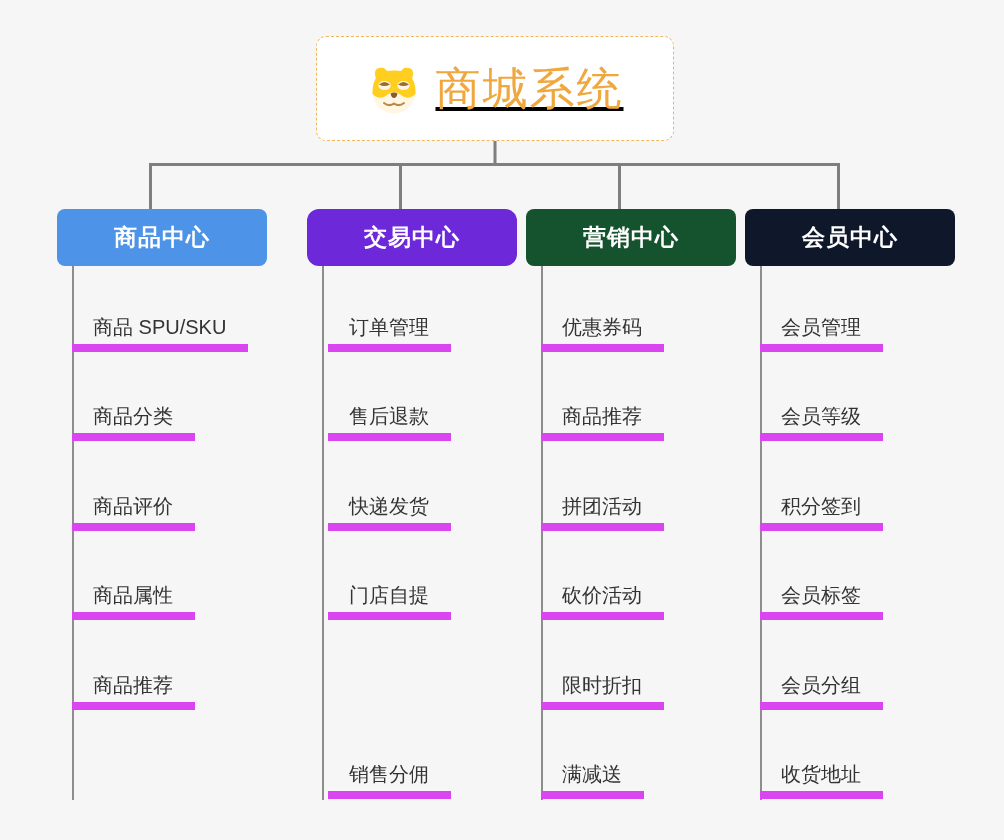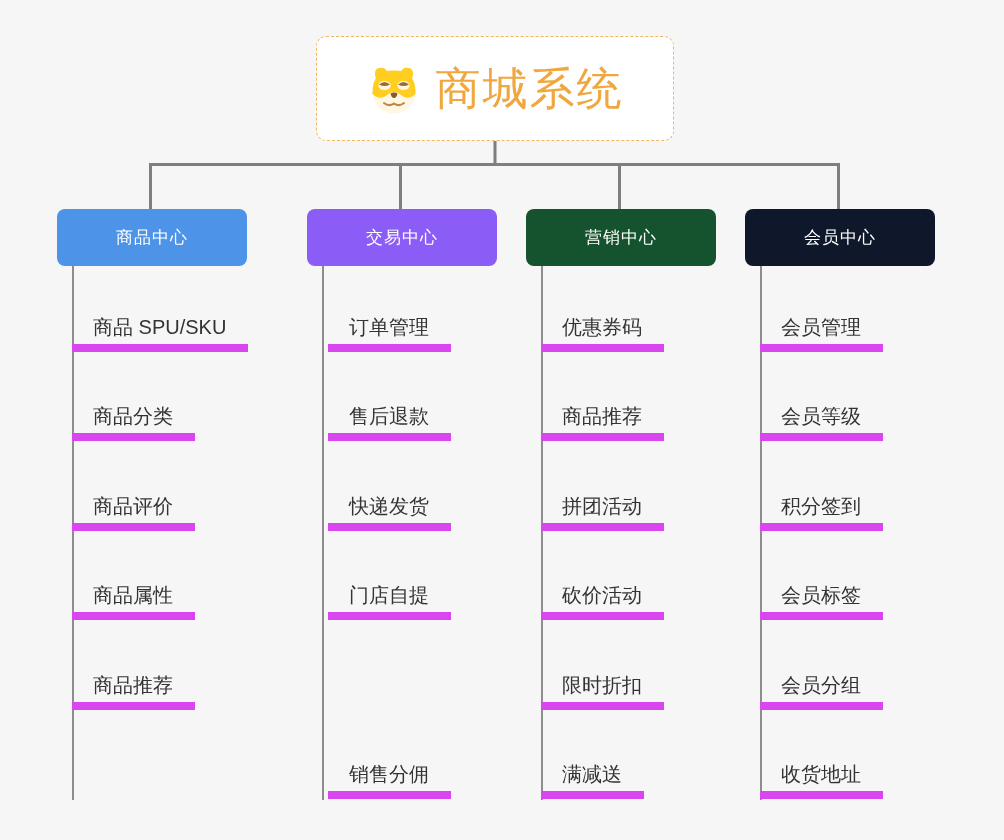--- a/index.html
+++ b/index.html
@@ -7,28 +7,28 @@
     position:relative; width:1004px; height:840px;
     background:#f6f6f7; overflow:hidden;
     font-family:"Liberation Sans", sans-serif;
   }
   svg.connectors{position:absolute; left:0; top:0; pointer-events:none;}
 
   .root-node{
     position:absolute; left:316px; top:36px; width:358px; height:105px;
     box-sizing:border-box; background:#ffffff;
     border:1px dashed #F2B45C; border-radius:10px;
-    display:flex; align-items:center; justify-content:center; gap:15px;
+    display:flex; align-items:center; justify-content:center; gap:15px;text-decoration:underline;
   }
   .root-label{ font-size:45px; letter-spacing:2px; color:#F0A73E; }
 
   .branch-node{
-    position:absolute; top:209px; width:190px; height:57px;
-    border-radius:8px; color:#ffffff; font-size:17px; letter-spacing:1px;
-    display:flex; align-items:center; justify-content:center;
+    position:absolute; top:209px; width:210px; height:57px;
+    border-radius:8px; color:#ffffff; font-size:23px; letter-spacing:1px;
+    display:flex; align-items:center; justify-content:center;font-weight:bold;
   }
   .b1{left:57px}.b2{left:307px}.b3{left:526px}.b4{left:745px}
 
   .trunk{
     position:absolute; top:266px; width:2px; height:534px; background:#8d8d8d;
   }
   .t1{left:72px}.t2{left:322px}.t3{left:541px}.t4{left:760px}
 
   .leaf{
     position:absolute; box-sizing:border-box; height:38px;
@@ -65,21 +65,21 @@
         <path d="M12 21.5 Q17.5 16.5 23 21.5 Q17.5 24.5 12 21.5 Z" fill="#9C6B2F"></path>
         <path d="M31 21.5 Q36.5 16.5 42 21.5 Q36.5 24.5 31 21.5 Z" fill="#9C6B2F"></path>
         <path d="M23.5 30.5 Q27 28.5 30.5 30.5 Q29.5 35 27 35 Q24.5 35 23.5 30.5 Z" fill="#8B5A2B"></path>
         <path d="M17 40 Q22 44 27 40.5 Q32 44 37 40" stroke="#B98A4C" stroke-width="2" fill="none" stroke-linecap="round"></path>
       </svg>
     </span>
     <span class="root-label" style="color: rgb(240, 167, 62);">商城系统</span>
   </div>
 
   <div class="branch-node b1" style="background-color: rgb(77, 147, 232);">商品中心</div>
-  <div class="branch-node b2" style="background-color: #8b5cf6;">交易中心</div>
+  <div class="branch-node b2" style="background-color: #6d28d9; border-radius: 12px;">交易中心</div>
   <div class="branch-node b3" style="background-color: #14532d;">营销中心</div>
   <div class="branch-node b4" style="background-color: #0f172a;">会员中心</div>
 
   <div class="trunk t1"></div>
   <div class="trunk t2"></div>
   <div class="trunk t3"></div>
   <div class="trunk t4"></div>
 
   <div class="leaf c1 r1">商品 SPU/SKU</div>
   <div class="leaf c1 r2">商品分类</div>

